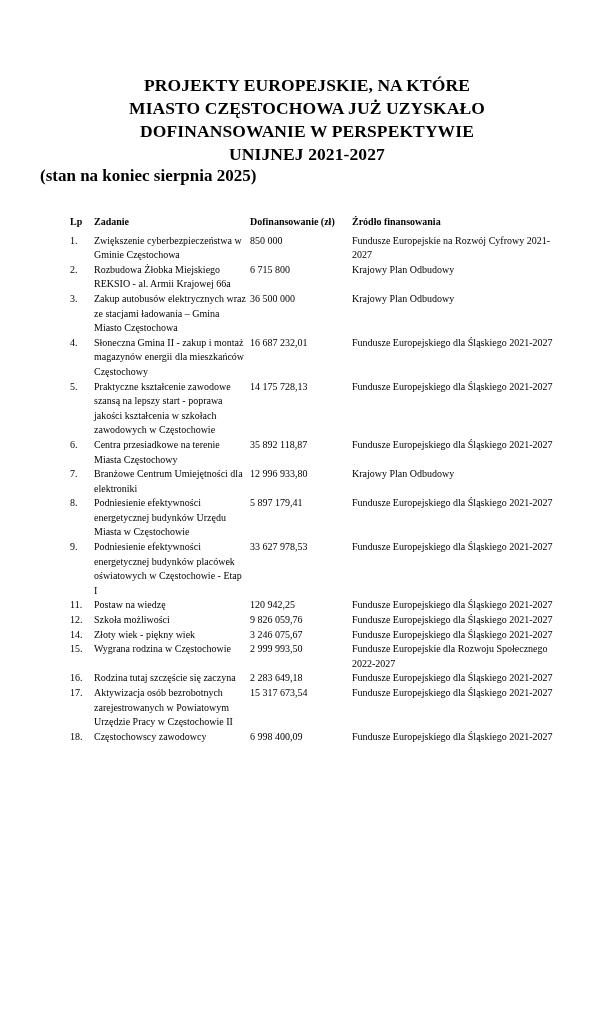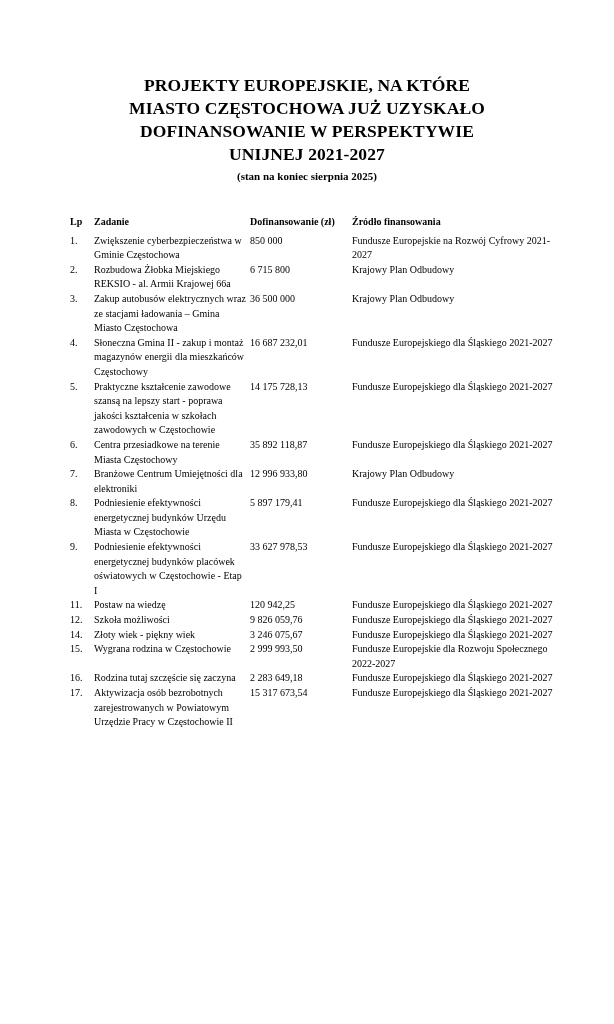--- a/index.html
+++ b/index.html
@@ -20,24 +20,23 @@
     margin: 74px 40px 0 40px;
     font-size: 17.5px;
     font-weight: 700;
     line-height: 23px;
     text-align: center;
     white-space: pre-line;
     letter-spacing: 0.1px;
   }
   .doc-subtitle {
     margin: 0 40px;
-    font-size: 11px;
+    font-size: 17px;
     font-weight: 700;
     line-height: 20px;
-    text-align: center;
   }
   table.projects {
     margin: 29px 0 0 70px;
     width: 492px;
     border-collapse: collapse;
     table-layout: fixed;
     font-size: 10px;
     line-height: 14.6px;
   }
   table.projects col.c-lp     { width: 24px; }
@@ -185,16 +184,22 @@
       <td class="cell-source">Fundusze Europejskiego dla Śląskiego 2021-2027</td>
     </tr>
 
     <tr>
       <td class="cell-lp">17.</td>
       <td class="cell-task">Aktywizacja osób bezrobotnych zarejestrowanych w Powiatowym Urzędzie Pracy w Częstochowie II</td>
       <td class="cell-amount">15 317 673,54</td>
       <td class="cell-source">Fundusze Europejskiego dla Śląskiego 2021-2027</td>
     </tr>
 
+    <tr>
+      <td class="cell-lp">18.</td>
+      <td class="cell-task">Częstochowscy zawodowcy</td>
+      <td class="cell-amount">6 998 400,09</td>
+      <td class="cell-source">Fundusze Europejskiego dla Śląskiego 2021-2027</td>
+    </tr>
   </tbody>
   </table>
 
 </div>
 
 </body></html>

